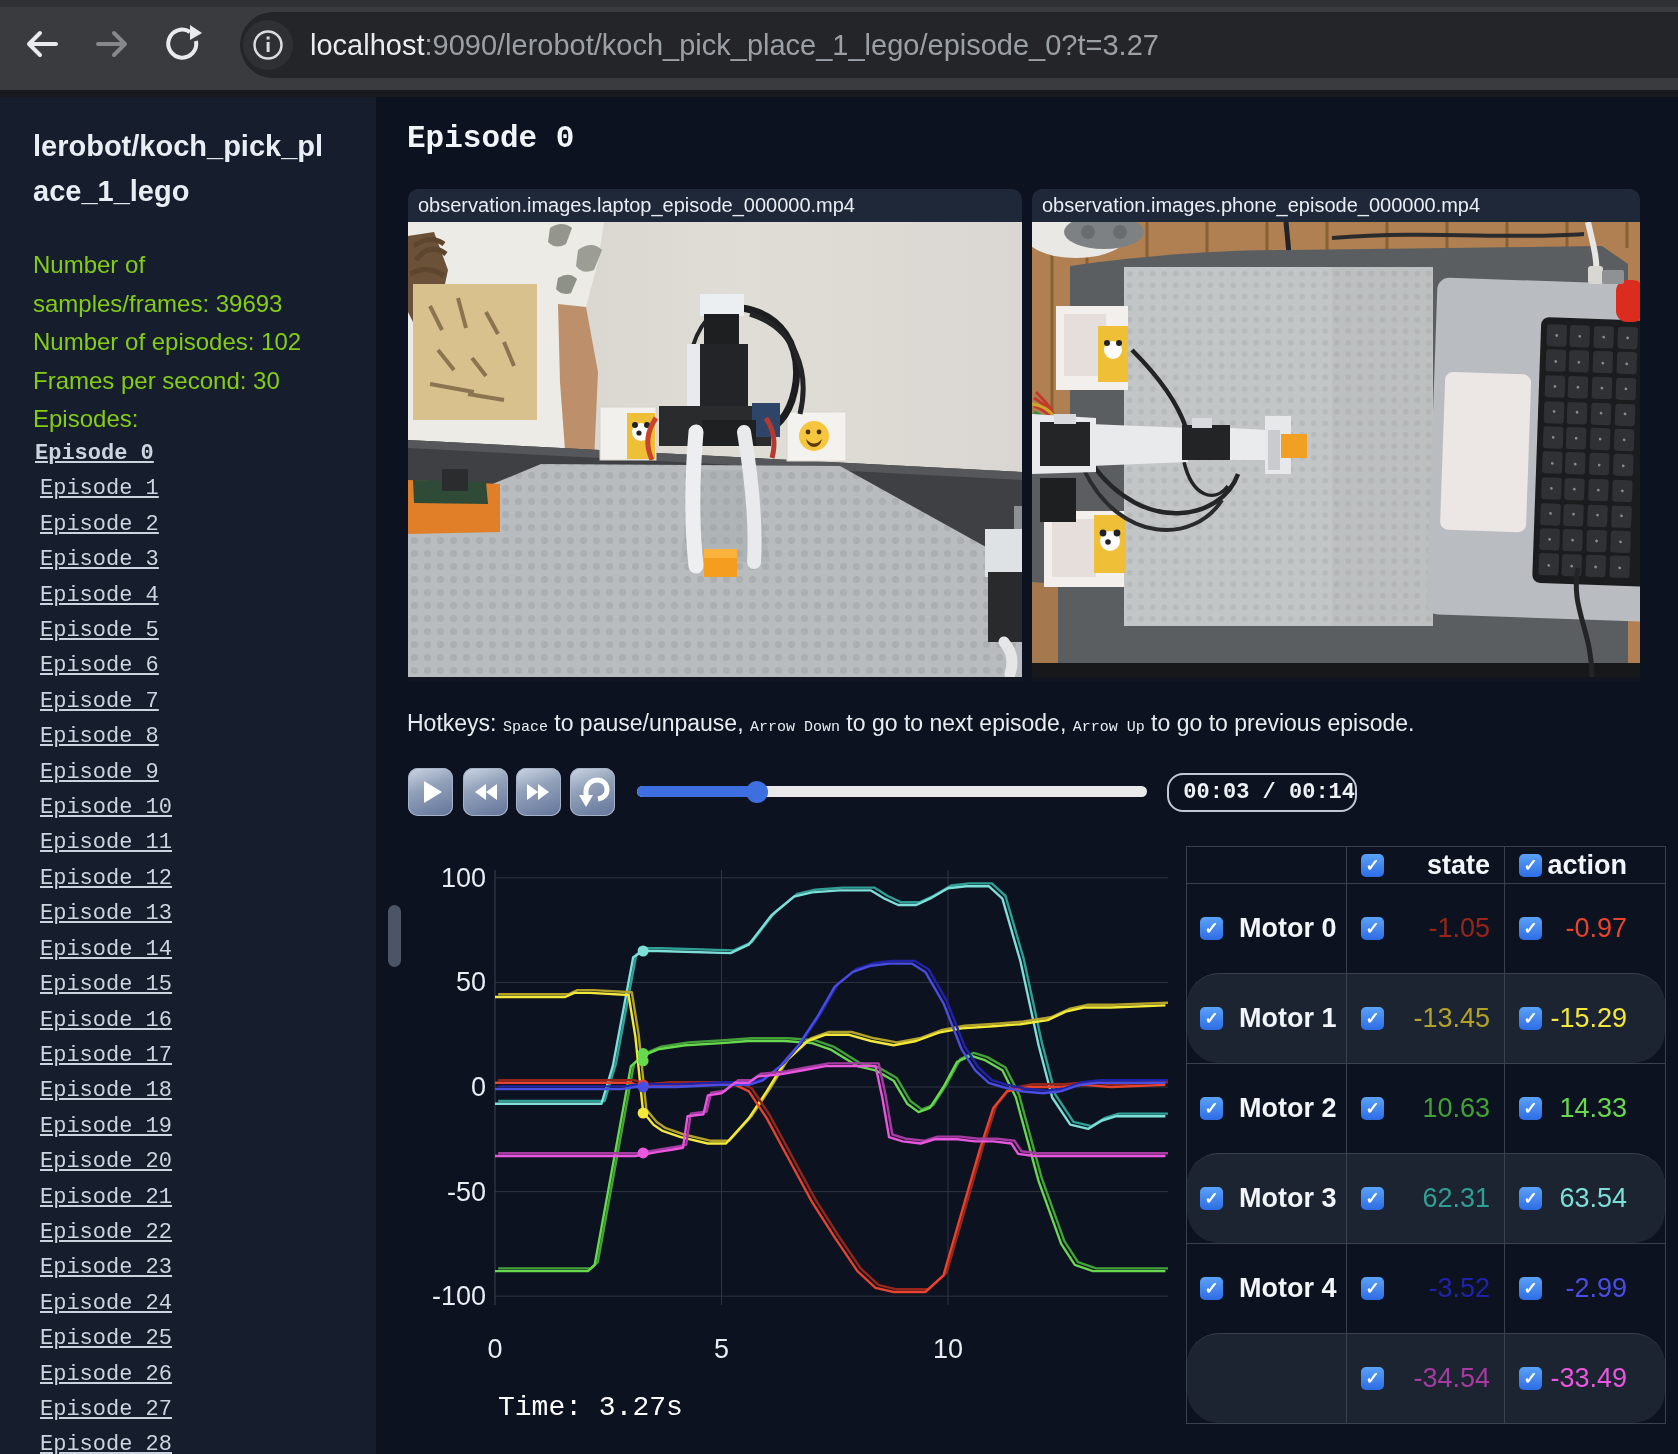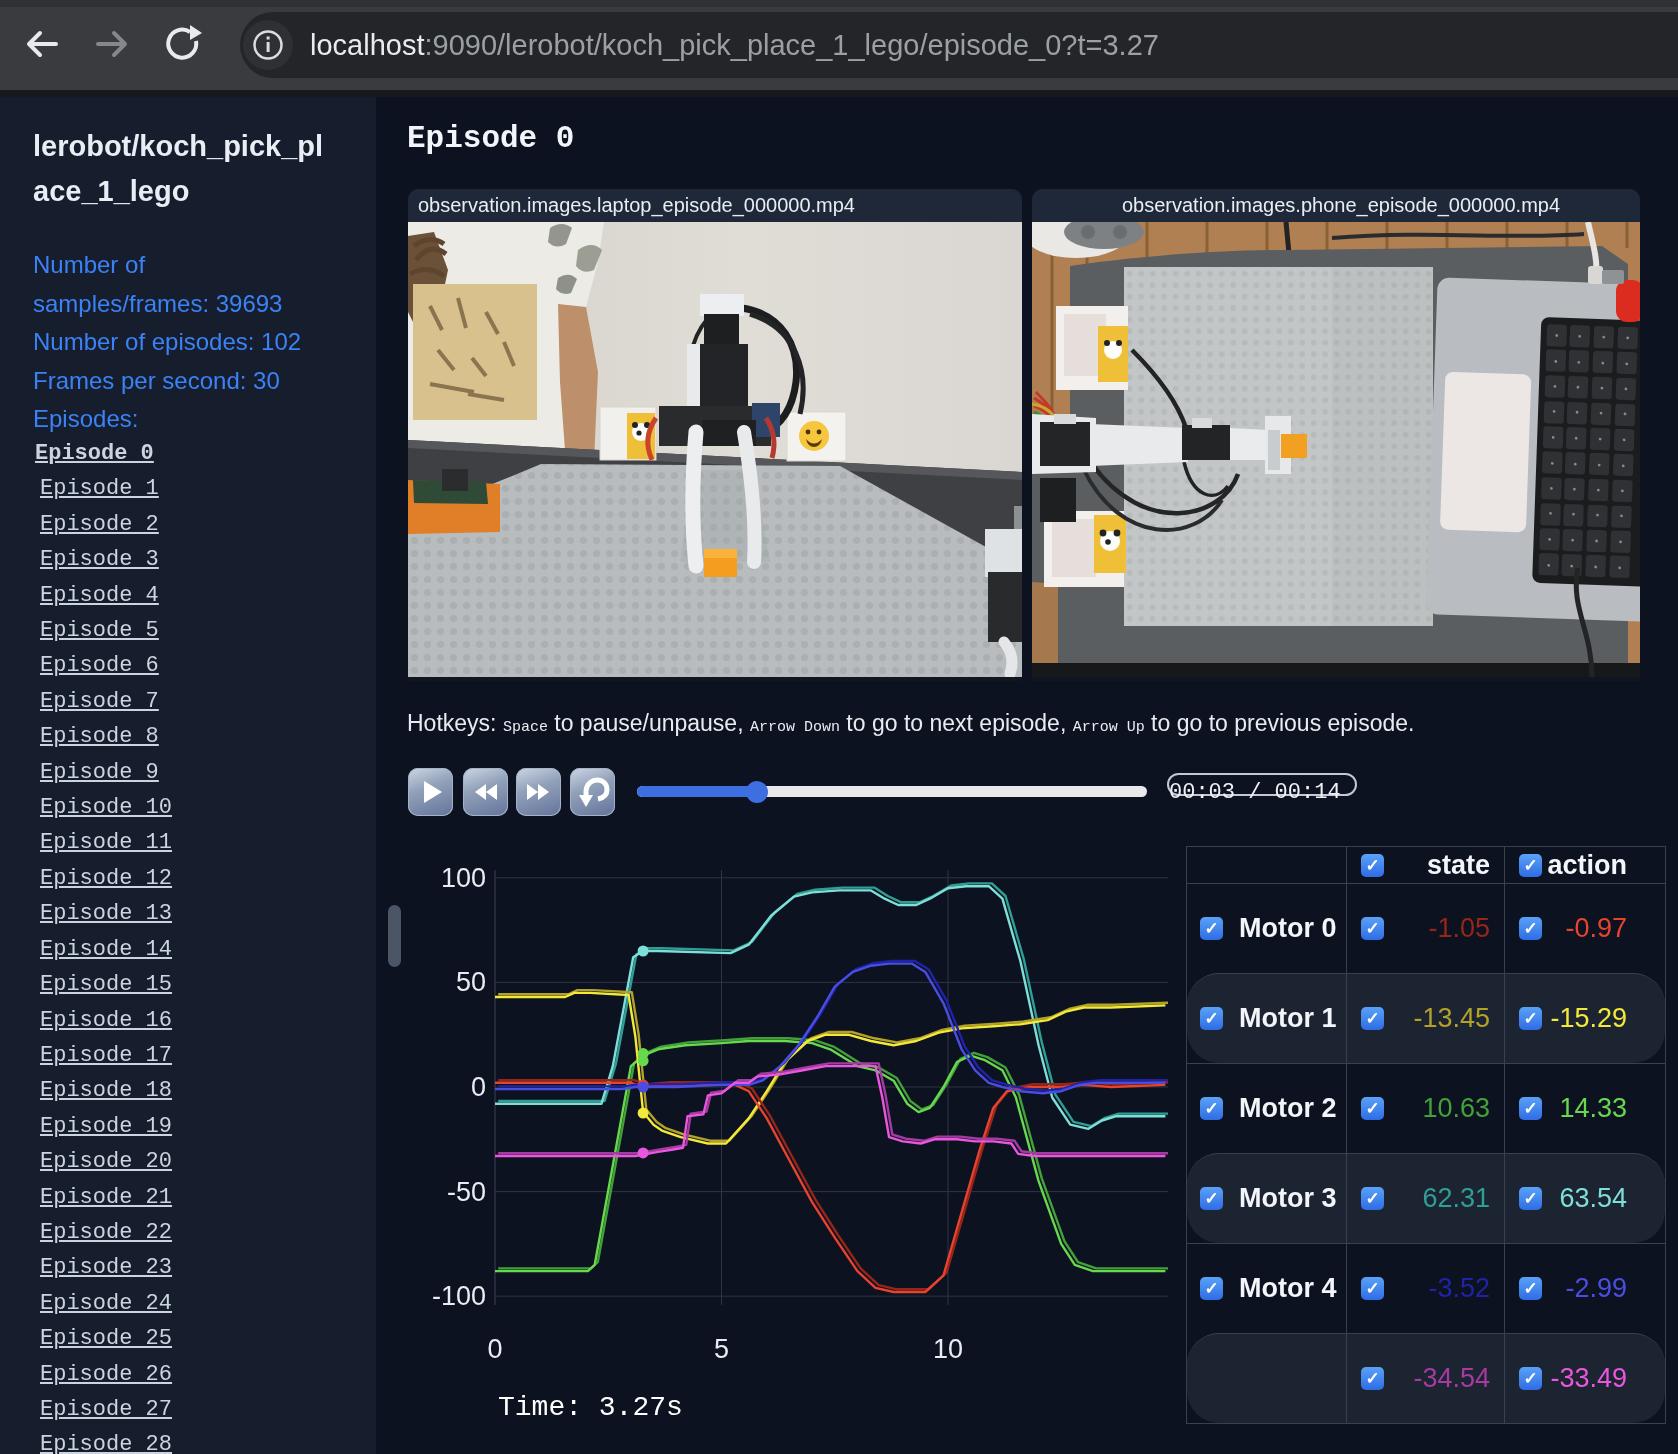--- a/index.html
+++ b/index.html
@@ -7,40 +7,40 @@
 .abs { position:absolute; }
 
 #toolbar { left:0; top:0; width:1678px; height:92px; background:linear-gradient(#303134 0%,#303134 7%,#3a3b3f 8%,#3a3b3f 100%); }
 #urlpill { left:240px; top:12px; width:1450px; height:66px; background:#232528; border-radius:33px 0 0 33px; }
 #urltext { left:310px; top:29px; font-size:29px; color:#9aa0a6; white-space:nowrap; }
 #urltext b { color:#e9ebee; font-weight:normal; }
 #pagesep { left:0; top:90px; width:1678px; height:7px; background:#17191e; }
 
 #sidebar { left:0; top:97px; width:376px; height:1357px; background:#161e2d; }
 #sbtitle { left:33px; top:124px; width:320px; font-size:29px; line-height:45px; font-weight:bold; color:#e9edf4; }
-#sbmeta { left:33px; top:246px; width:330px; font-size:24px; line-height:38.5px; color:#3b82f6; }
+#sbmeta { left:33px; top:246px; width:330px; font-size:24px; line-height:38.5px; color:#84cc16; }
 #eplist { left:40px; top:436px; width:330px; }
 .ep { display:block; font-family:"Liberation Mono", monospace; font-size:22px; line-height:35.4px; color:#ccd5df; text-decoration:underline; }
 .ep.cur { font-weight:bold; margin-left:-5px; }
 #sbthumb { left:388px; top:905px; width:13px; height:62px; border-radius:7px; background:#4b5565; }
 
 #h1 { left:407px; top:121px; font-family:"Liberation Mono", monospace; font-size:31px; font-weight:bold; color:#f2f5f9; }
 .vid { top:189px; background:#10151f; border-radius:10px 10px 0 0; overflow:hidden; }
 .vtitle { height:33px; background:#1e2838; color:#e9edf3; font-size:20px; line-height:33px; padding-left:10px; white-space:nowrap; }
 #vidL { left:408px; width:614px; }
-#vidR { left:1032px; width:608px;text-align:center; }
+#vidR { left:1032px; width:608px; }
 #hotkeys { left:407px; top:710px; font-size:23px; color:#e8ecf1; }
 #hotkeys tt { font-family:"Liberation Mono", monospace; font-size:15px; }
 
 .btn { top:768px; width:45px; height:48px; border-radius:10px; background:linear-gradient(160deg,#cdd7e5 0%,#93a2ba 40%,#62739a 100%); box-shadow:inset 0 0 0 1px #a6b2c8; }
 .btn svg { position:absolute; left:0; top:0; }
 #track { left:637px; top:786px; width:510px; height:11px; border-radius:6px; background:#e9e9ec; }
 #trackfill { left:637px; top:786px; width:120px; height:11px; border-radius:6px 0 0 6px; background:#3d6fe0; }
 #thumb { left:746px; top:781px; width:22px; height:22px; border-radius:50%; background:#3d6fe0; }
-#timebox { left:1167px; top:773px; width:190px; height:23px; border:2px solid #c2c8d4; border-radius:16px; color:#eef1f5; font-family:"Liberation Mono", monospace; font-size:22px; text-align:left; line-height:35px; }
+#timebox { left:1167px; top:773px; width:190px; height:39px; border:2px solid #c2c8d4; border-radius:16px; color:#eef1f5; font-family:"Liberation Mono", monospace; font-size:22px; text-align:right; line-height:35px;font-weight:bold; }
 
 #mtable { left:1186px; top:846px; width:480px; height:578px; border:1px solid #39414f; }
 .thead { position:absolute; left:0; top:0; width:100%; height:36px; }
 .trow { position:absolute; left:0; width:100%; height:90px; border-top:1px solid #39414f; }
 .trow.odd { background:#1d2431;border-radius:32px; }
 .c1,.c2,.c3 { position:absolute; top:0; height:100%; display:flex; align-items:center; }
 .c1 { left:0; width:159px; padding-left:13px;align-items:center; }
 .c2 { left:159px; width:158px; border-left:1px solid #39414f; padding-left:14px; }
 .c3 { left:317px; width:137px; border-left:1px solid #39414f; padding-left:14px; }
 .cb { display:inline-flex; width:23px; height:23px; border-radius:5px; background:linear-gradient(#5aa2f7,#2e6ce5); color:#fff; font-size:17px; font-weight:bold; align-items:center; justify-content:center; flex:none; }

